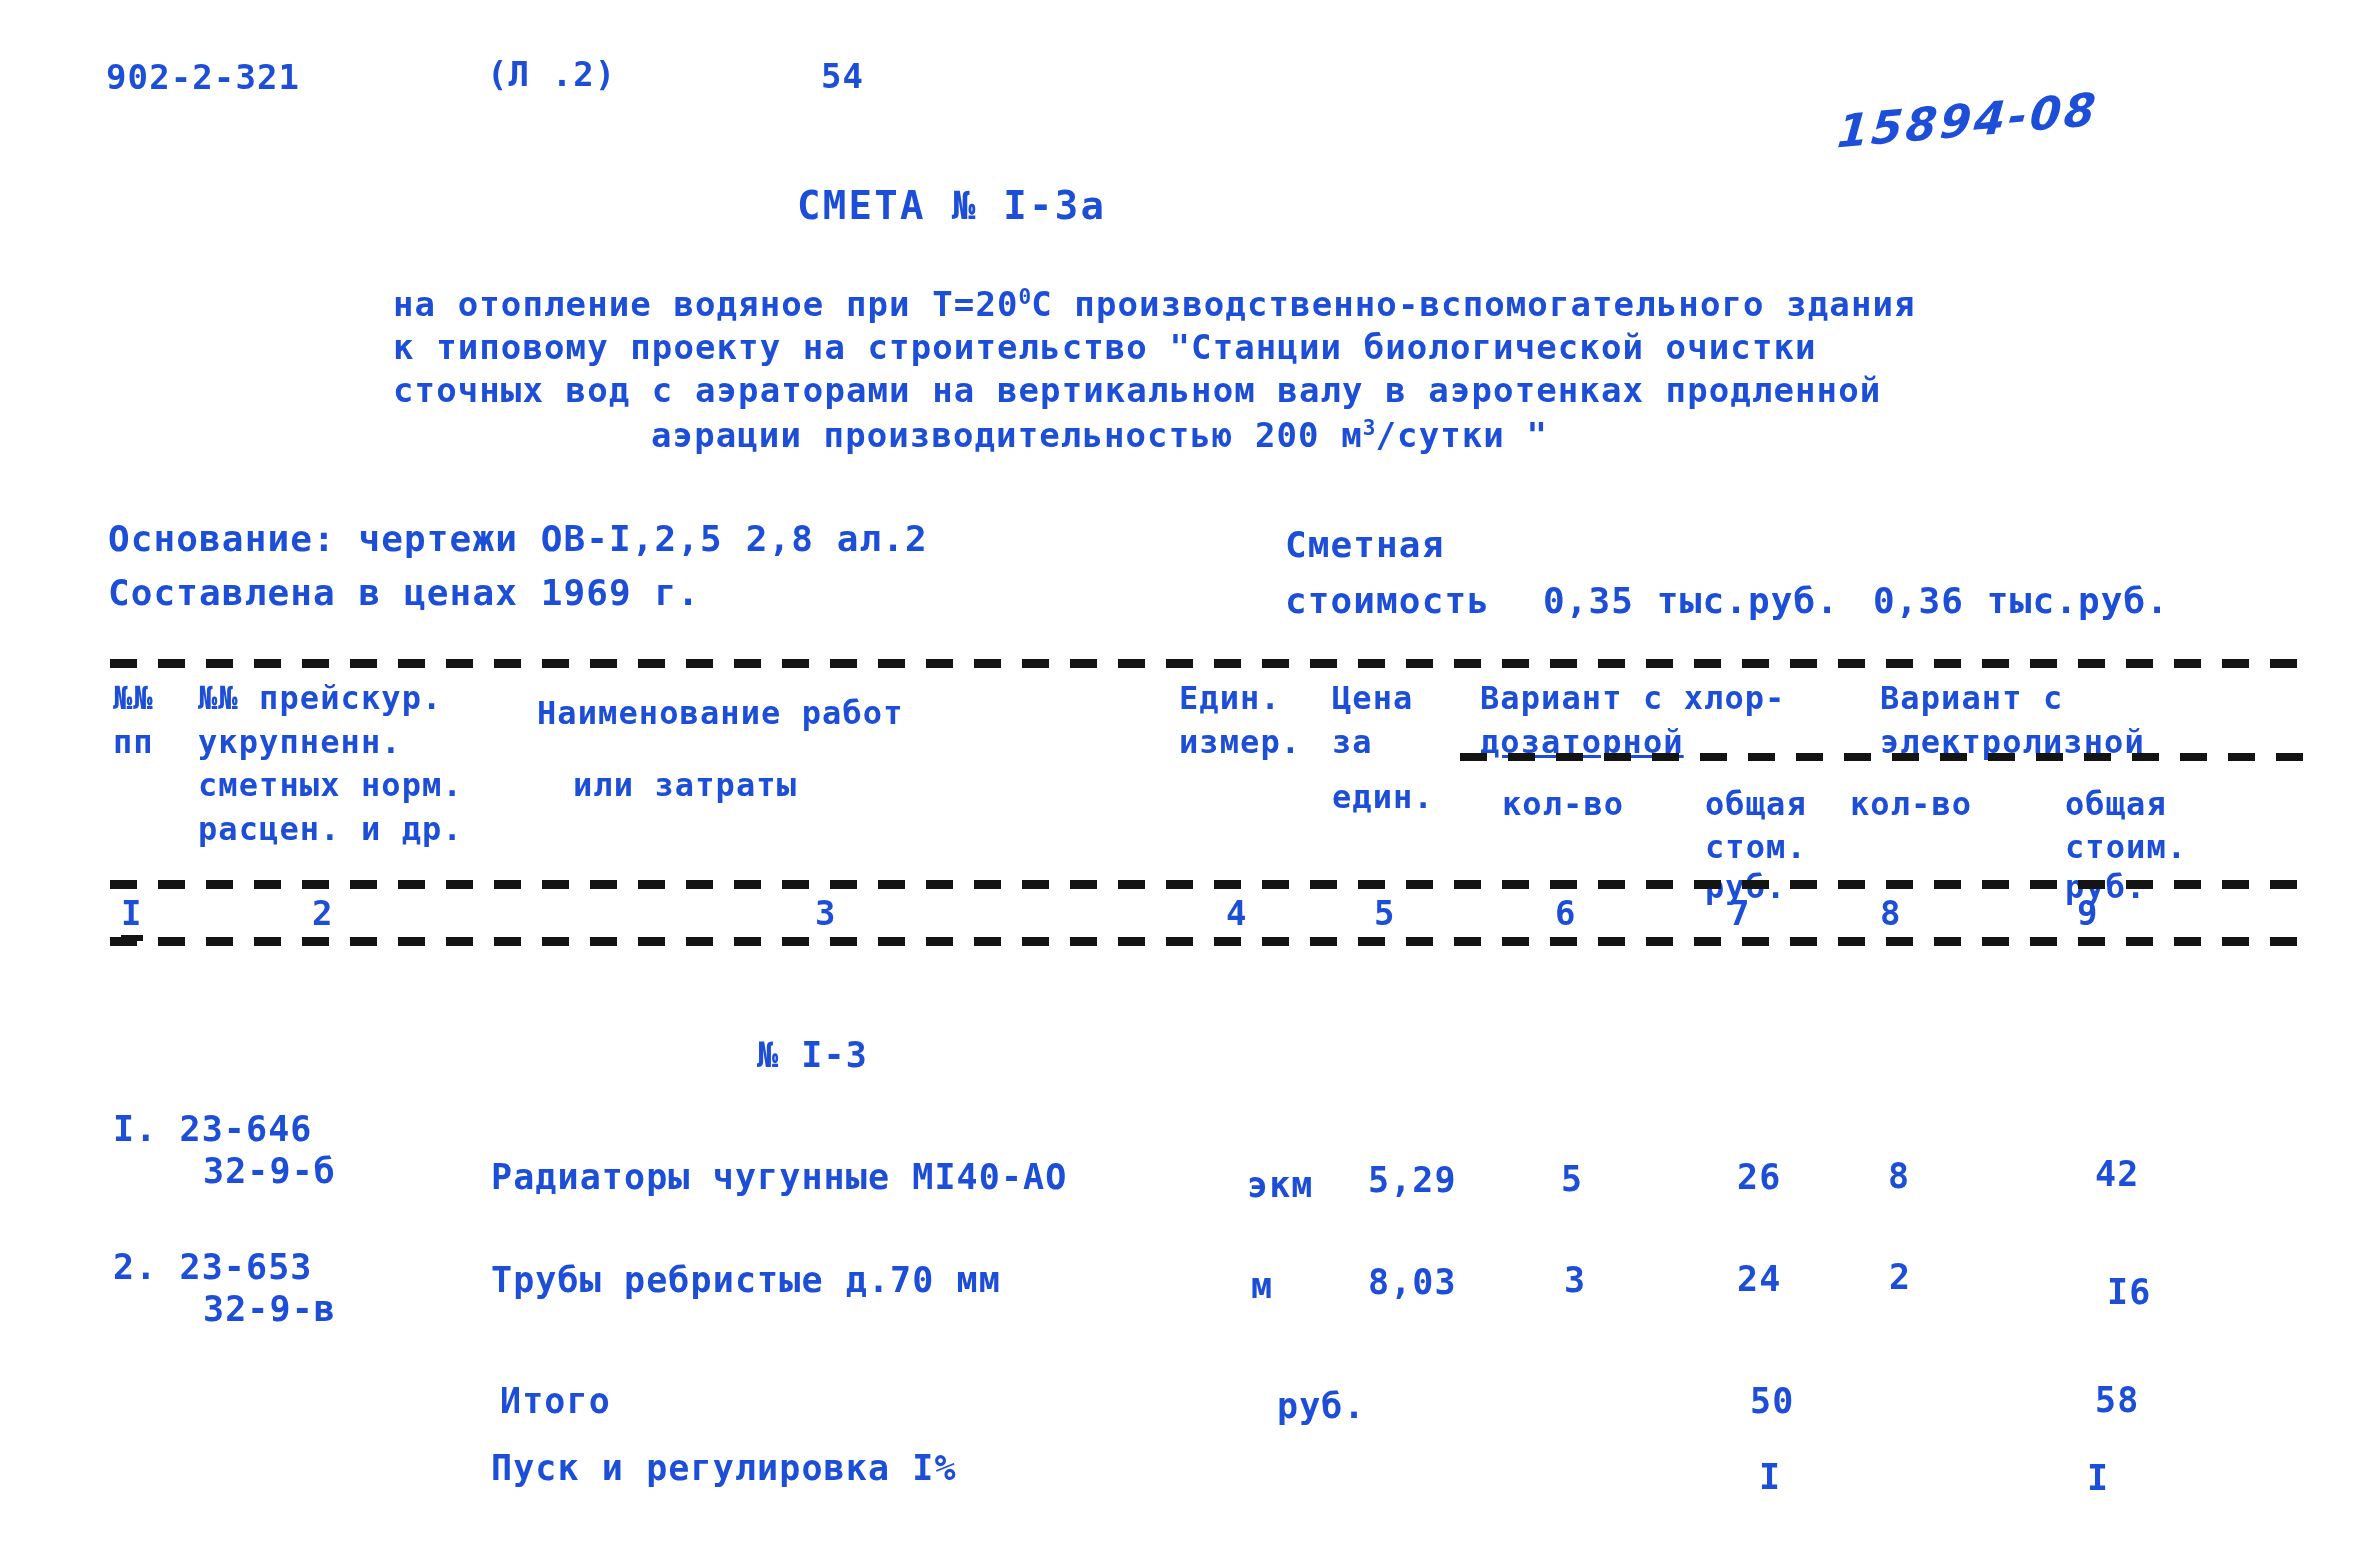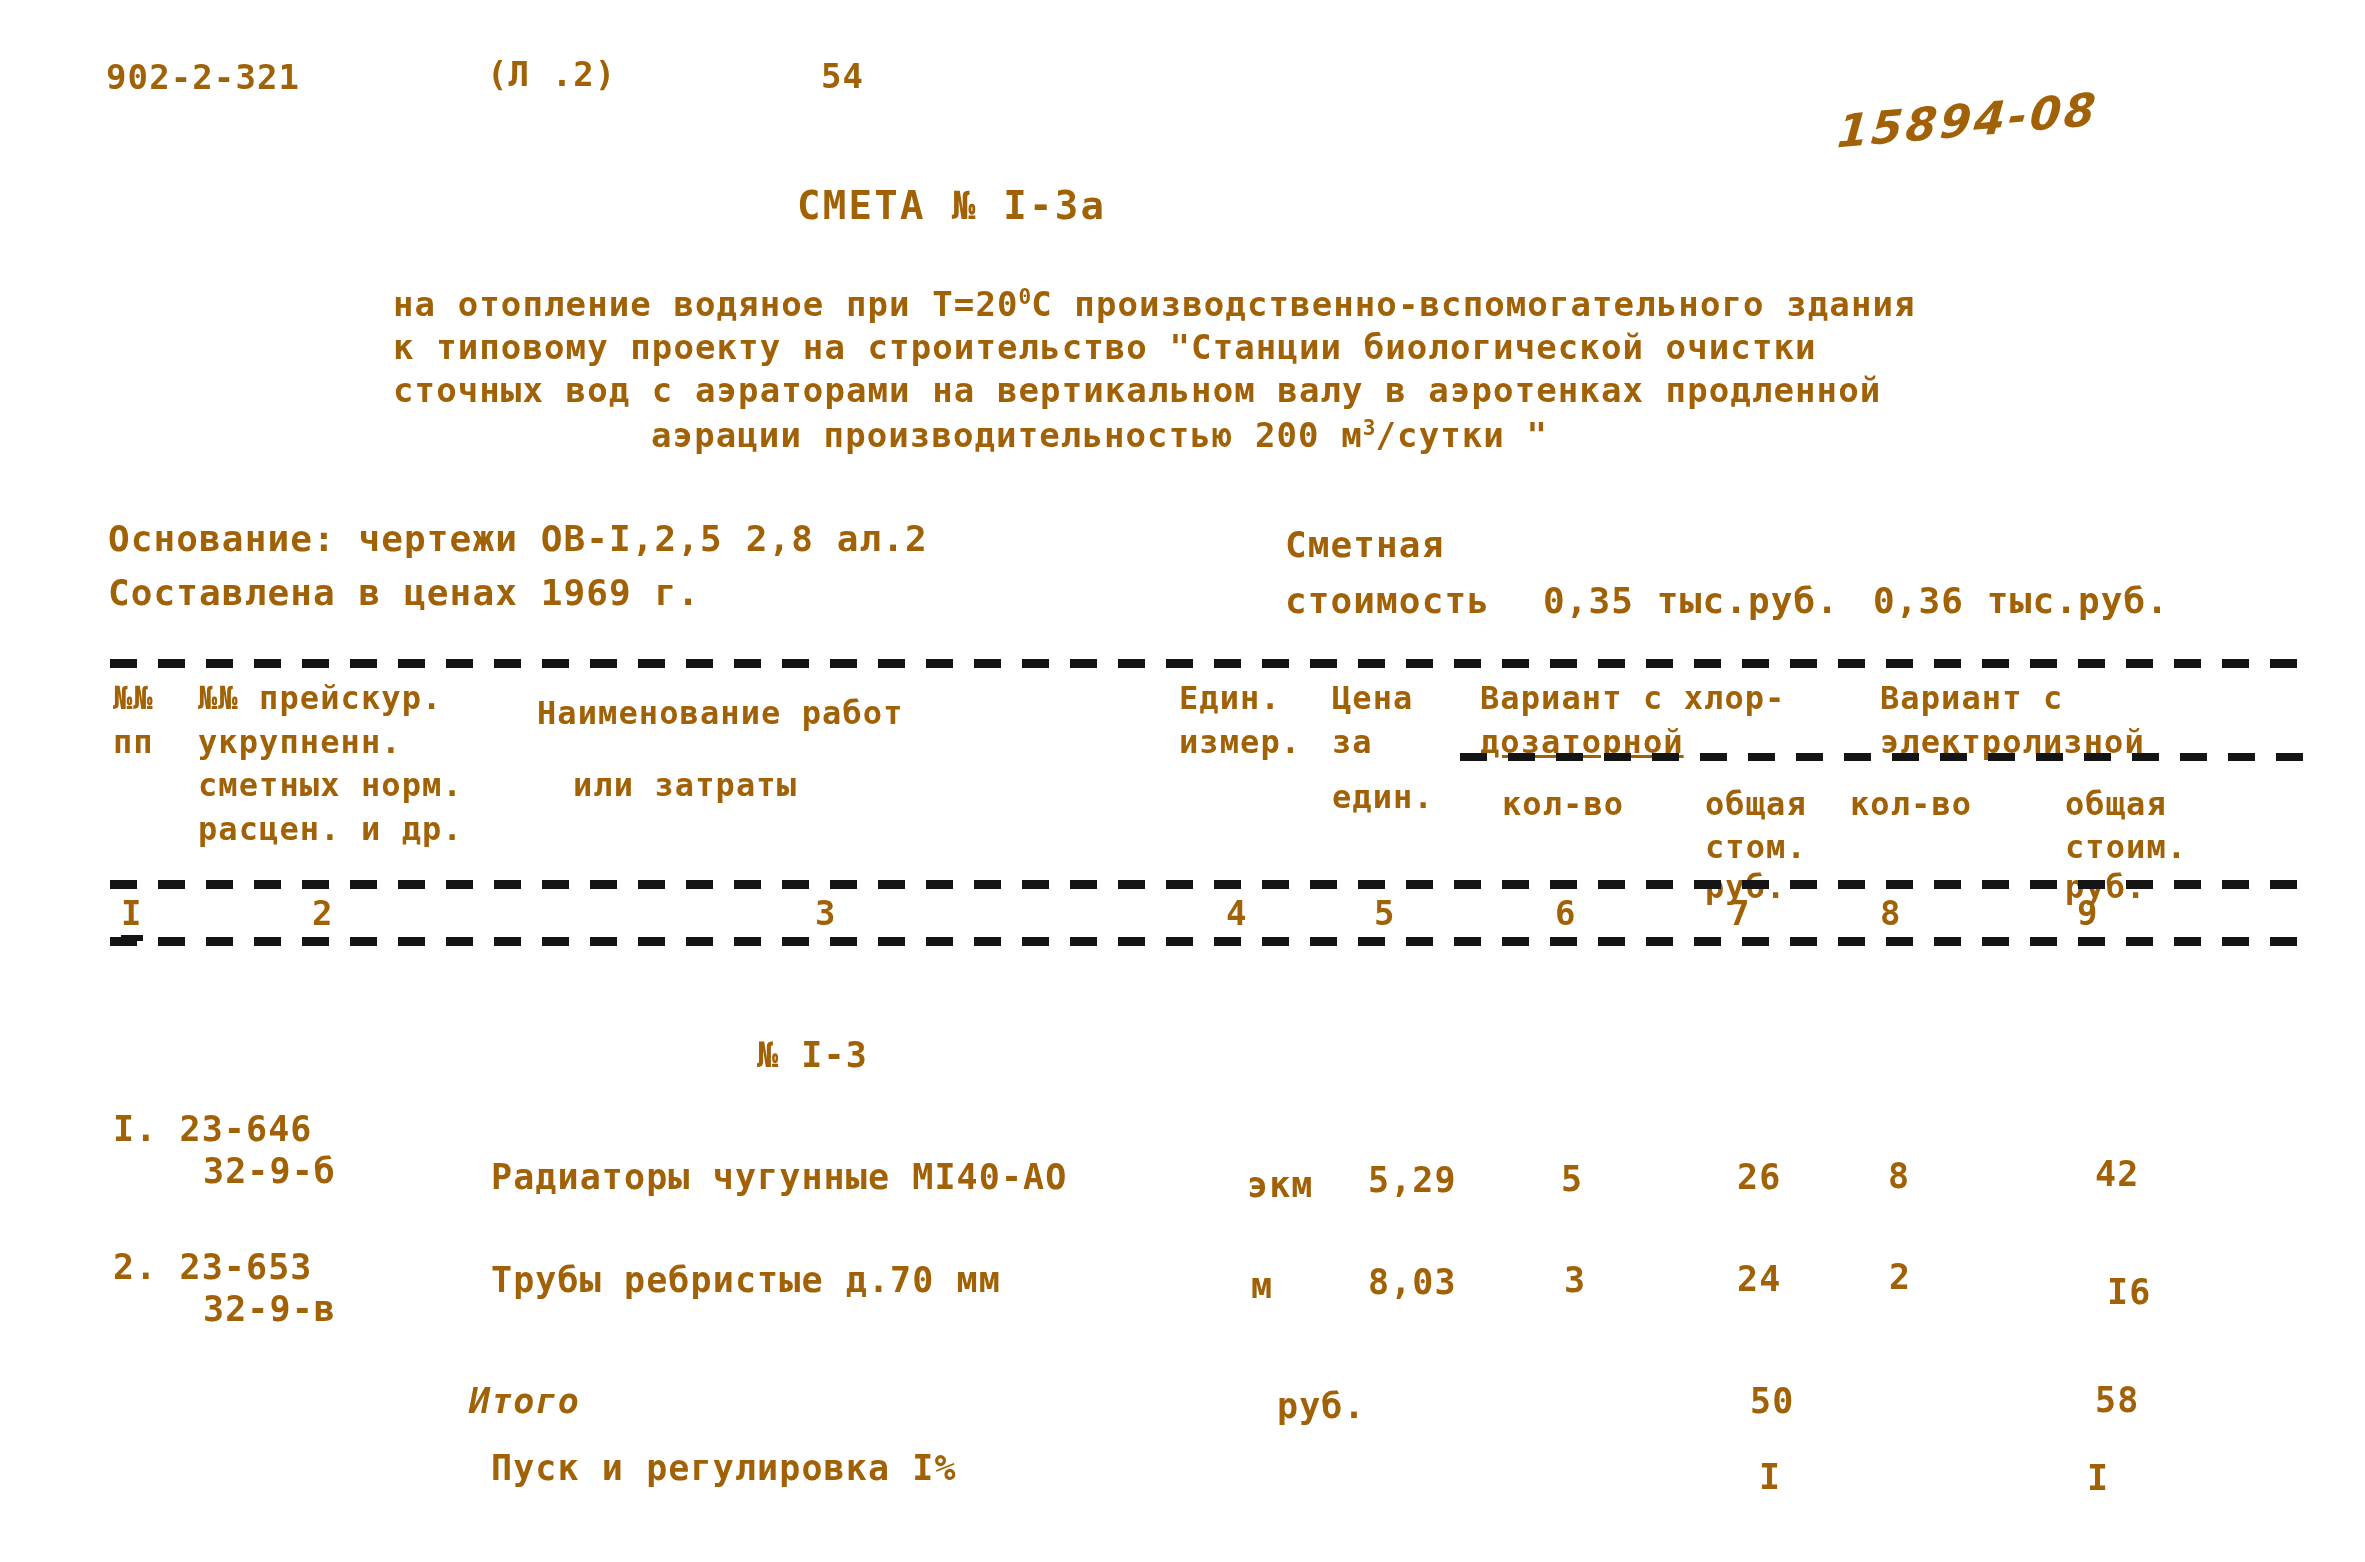--- a/index.html
+++ b/index.html
@@ -2,21 +2,21 @@
 <html style="font-size:12px"><head>
 <meta charset="utf-8">
 <style>
   html,body{margin:0;padding:0;background:#e8e8e8;}
   .page{
     position:relative;
     width:2366px;height:1563px;
     background:#ffffff;
     font-family:"DejaVu Sans Mono","Liberation Mono",monospace;
     font-weight:bold;
-    color:#a16207;
+    color:#1d4ed8;
     overflow:hidden;
   }
   .t{position:absolute;white-space:pre;line-height:1.05;letter-spacing:1.1px;}
   .fs42{font-size:32px;}
   .fs45{font-size:34px;}
   .fs46{font-size:35px;}
   .fs47{font-size:36px;}
   .fs52{font-size:39px;letter-spacing:2.3px;}
   .hand{
     font-family:"DejaVu Sans","Liberation Sans",sans-serif;
@@ -123,21 +123,21 @@
   <span class="t fs46" style="left:113px;top:1249px;">2. 23-653</span>
   <span class="t fs46" style="left:203px;top:1291px;">32-9-в</span>
   <span class="t fs46" style="left:491px;top:1262px;">Трубы ребристые д.70 мм</span>
   <span class="t fs46" style="left:1251px;top:1268px;">м</span>
   <span class="t fs46" style="left:1368px;top:1264px;">8,03</span>
   <span class="t fs46" style="left:1564px;top:1262px;">3</span>
   <span class="t fs46" style="left:1737px;top:1261px;">24</span>
   <span class="t fs46" style="left:1889px;top:1259px;">2</span>
   <span class="t fs46" style="left:2095px;top:1274px;margin-left:12px;">I6</span>
 
-  <span class="t fs46" style="left:469px;top:1383px;font-style:italic;">Итого</span>
+  <span class="t fs46" style="left:500px;top:1383px;">Итого</span>
   <span class="t fs46" style="left:1277px;top:1388px;">руб.</span>
   <span class="t fs46" style="left:1750px;top:1383px;">50</span>
   <span class="t fs46" style="left:2095px;top:1382px;">58</span>
 
   <span class="t fs46" style="left:491px;top:1450px;">Пуск и регулировка I%</span>
   <span class="t fs46" style="left:1759px;top:1459px;">I</span>
   <span class="t fs46" style="left:2087px;top:1460px;">I</span>
 
 </div>
 

